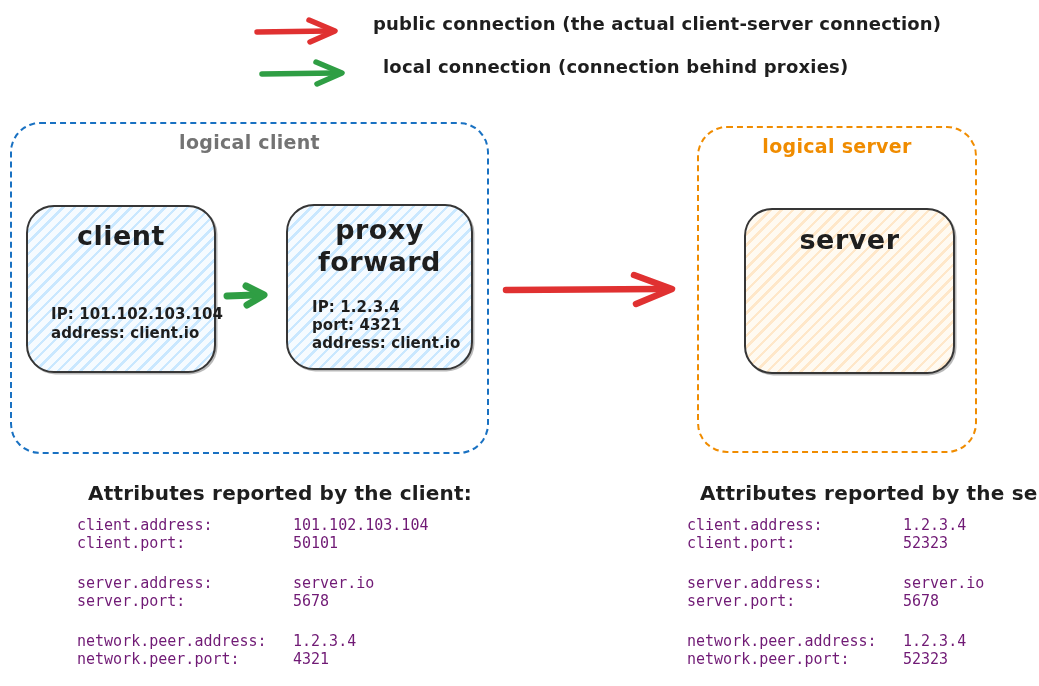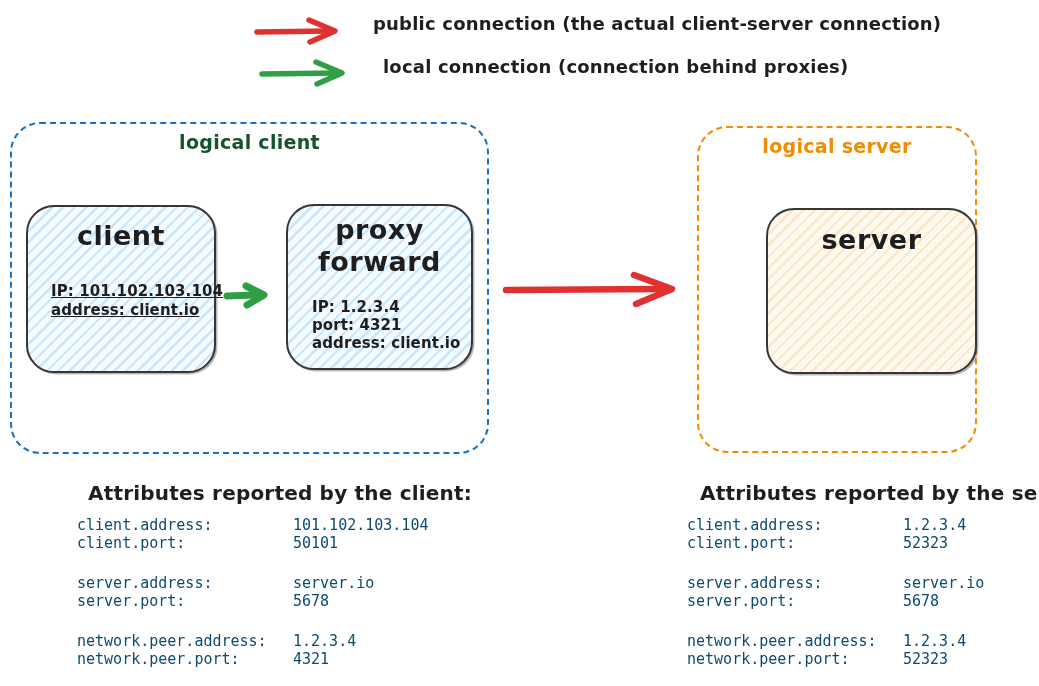--- a/index.html
+++ b/index.html
@@ -36,21 +36,21 @@
   .logical-label {
     position: absolute;
     top: 7px;
     left: 0;
     width: 100%;
     text-align: center;
     font-size: 19px;
     font-weight: 600;
     letter-spacing: 0.3px;
   }
-  .logical-client-box .logical-label { color: #14532d; }
+  .logical-client-box .logical-label { color: #737373; }
   .logical-server-box .logical-label { color: #f08c00; }
 
   
   .node {
     position: absolute;
     border: 2px solid #363636;
     border-radius: 28px;
     box-shadow: 1.5px 1.5px 0 rgba(54,54,54,0.35);
   }
   .node-blue {
@@ -94,21 +94,21 @@
     white-space: nowrap;
     margin-left: 13px;
   }
   .attr-table { position: absolute; }
   .attr-group { margin-bottom: 23px; }
   .attr-row {
     display: flex;
     font-family: "DejaVu Sans Mono", monospace;
     font-size: 15px;
     line-height: 17.5px;
-    color: #0c4a6e;
+    color: #701a75;
     white-space: pre;
   }
   .attr-key { width: 216px; flex: 0 0 216px; }
   .attr-val { }
 
   svg { display: block; }
 </style>
 </head>
 <body>
 
@@ -125,21 +125,21 @@
     <path d="M58 4 L84 15 L59 26" fill="none" stroke-width="5.5" stroke-linecap="round" stroke-linejoin="round" stroke="#2f9e44"></path>
   </svg>
   <div class="abs legend-label" style="left:383px; top:56px;">local connection (connection behind proxies)</div>
 
   <div class="logical-box logical-client-box" style="left:10px; top:122px; width:479px; height:332px;">
     <div class="logical-label">logical client</div>
   </div>
 
   <div class="node node-blue" style="left:26px; top:205px; width:190px; height:168px;">
     <div class="node-title" style="top:13px;">client</div>
-    <div class="node-body" style="left:23px; top:75px; line-height:19px;text-decoration:underline;">
+    <div class="node-body" style="left:23px; top:98px; line-height:19px;">
       <div>IP: 101.102.103.104</div>
       <div>address: client.io</div>
     </div>
   </div>
 
   <svg class="abs" style="left:223px; top:280px;" width="52" height="32" viewBox="0 0 52 32">
     <path d="M4 16 L32 15" fill="none" stroke-width="7" stroke-linecap="round" stroke="#2f9e44"></path>
     <path d="M23 6 L41 15 L24 25" fill="none" stroke-width="7" stroke-linecap="round" stroke-linejoin="round" stroke="#2f9e44"></path>
   </svg>
 
@@ -157,21 +157,21 @@
 
   <svg class="abs" style="left:498px; top:268px;" width="198" height="44" viewBox="0 0 198 44">
     <path d="M8 22 L162 21" fill="none" stroke-width="6.5" stroke-linecap="round" stroke="#e03131"></path>
     <path d="M136 7 L174 21 L138 36" fill="none" stroke-width="6.5" stroke-linecap="round" stroke-linejoin="round" stroke="#e03131"></path>
   </svg>
 
   <div class="logical-box logical-server-box" style="left:697px; top:126px; width:280px; height:327px;">
     <div class="logical-label">logical server</div>
   </div>
 
-  <div class="node node-orange" style="left:766px; top:208px; width:211px; height:166px;">
+  <div class="node node-orange" style="left:744px; top:208px; width:211px; height:166px;">
     <div class="node-title" style="top:14px;">server</div>
     <div class="node-body" style="left:26px; top:70px; line-height:20px;">
     </div>
   </div>
 
   <div class="attr-title" style="left:75px; top:481px;">Attributes reported by the client:</div>
 
   <div class="attr-table" style="left:77px; top:517px;">
     <div class="attr-group">
       <div class="attr-row">

